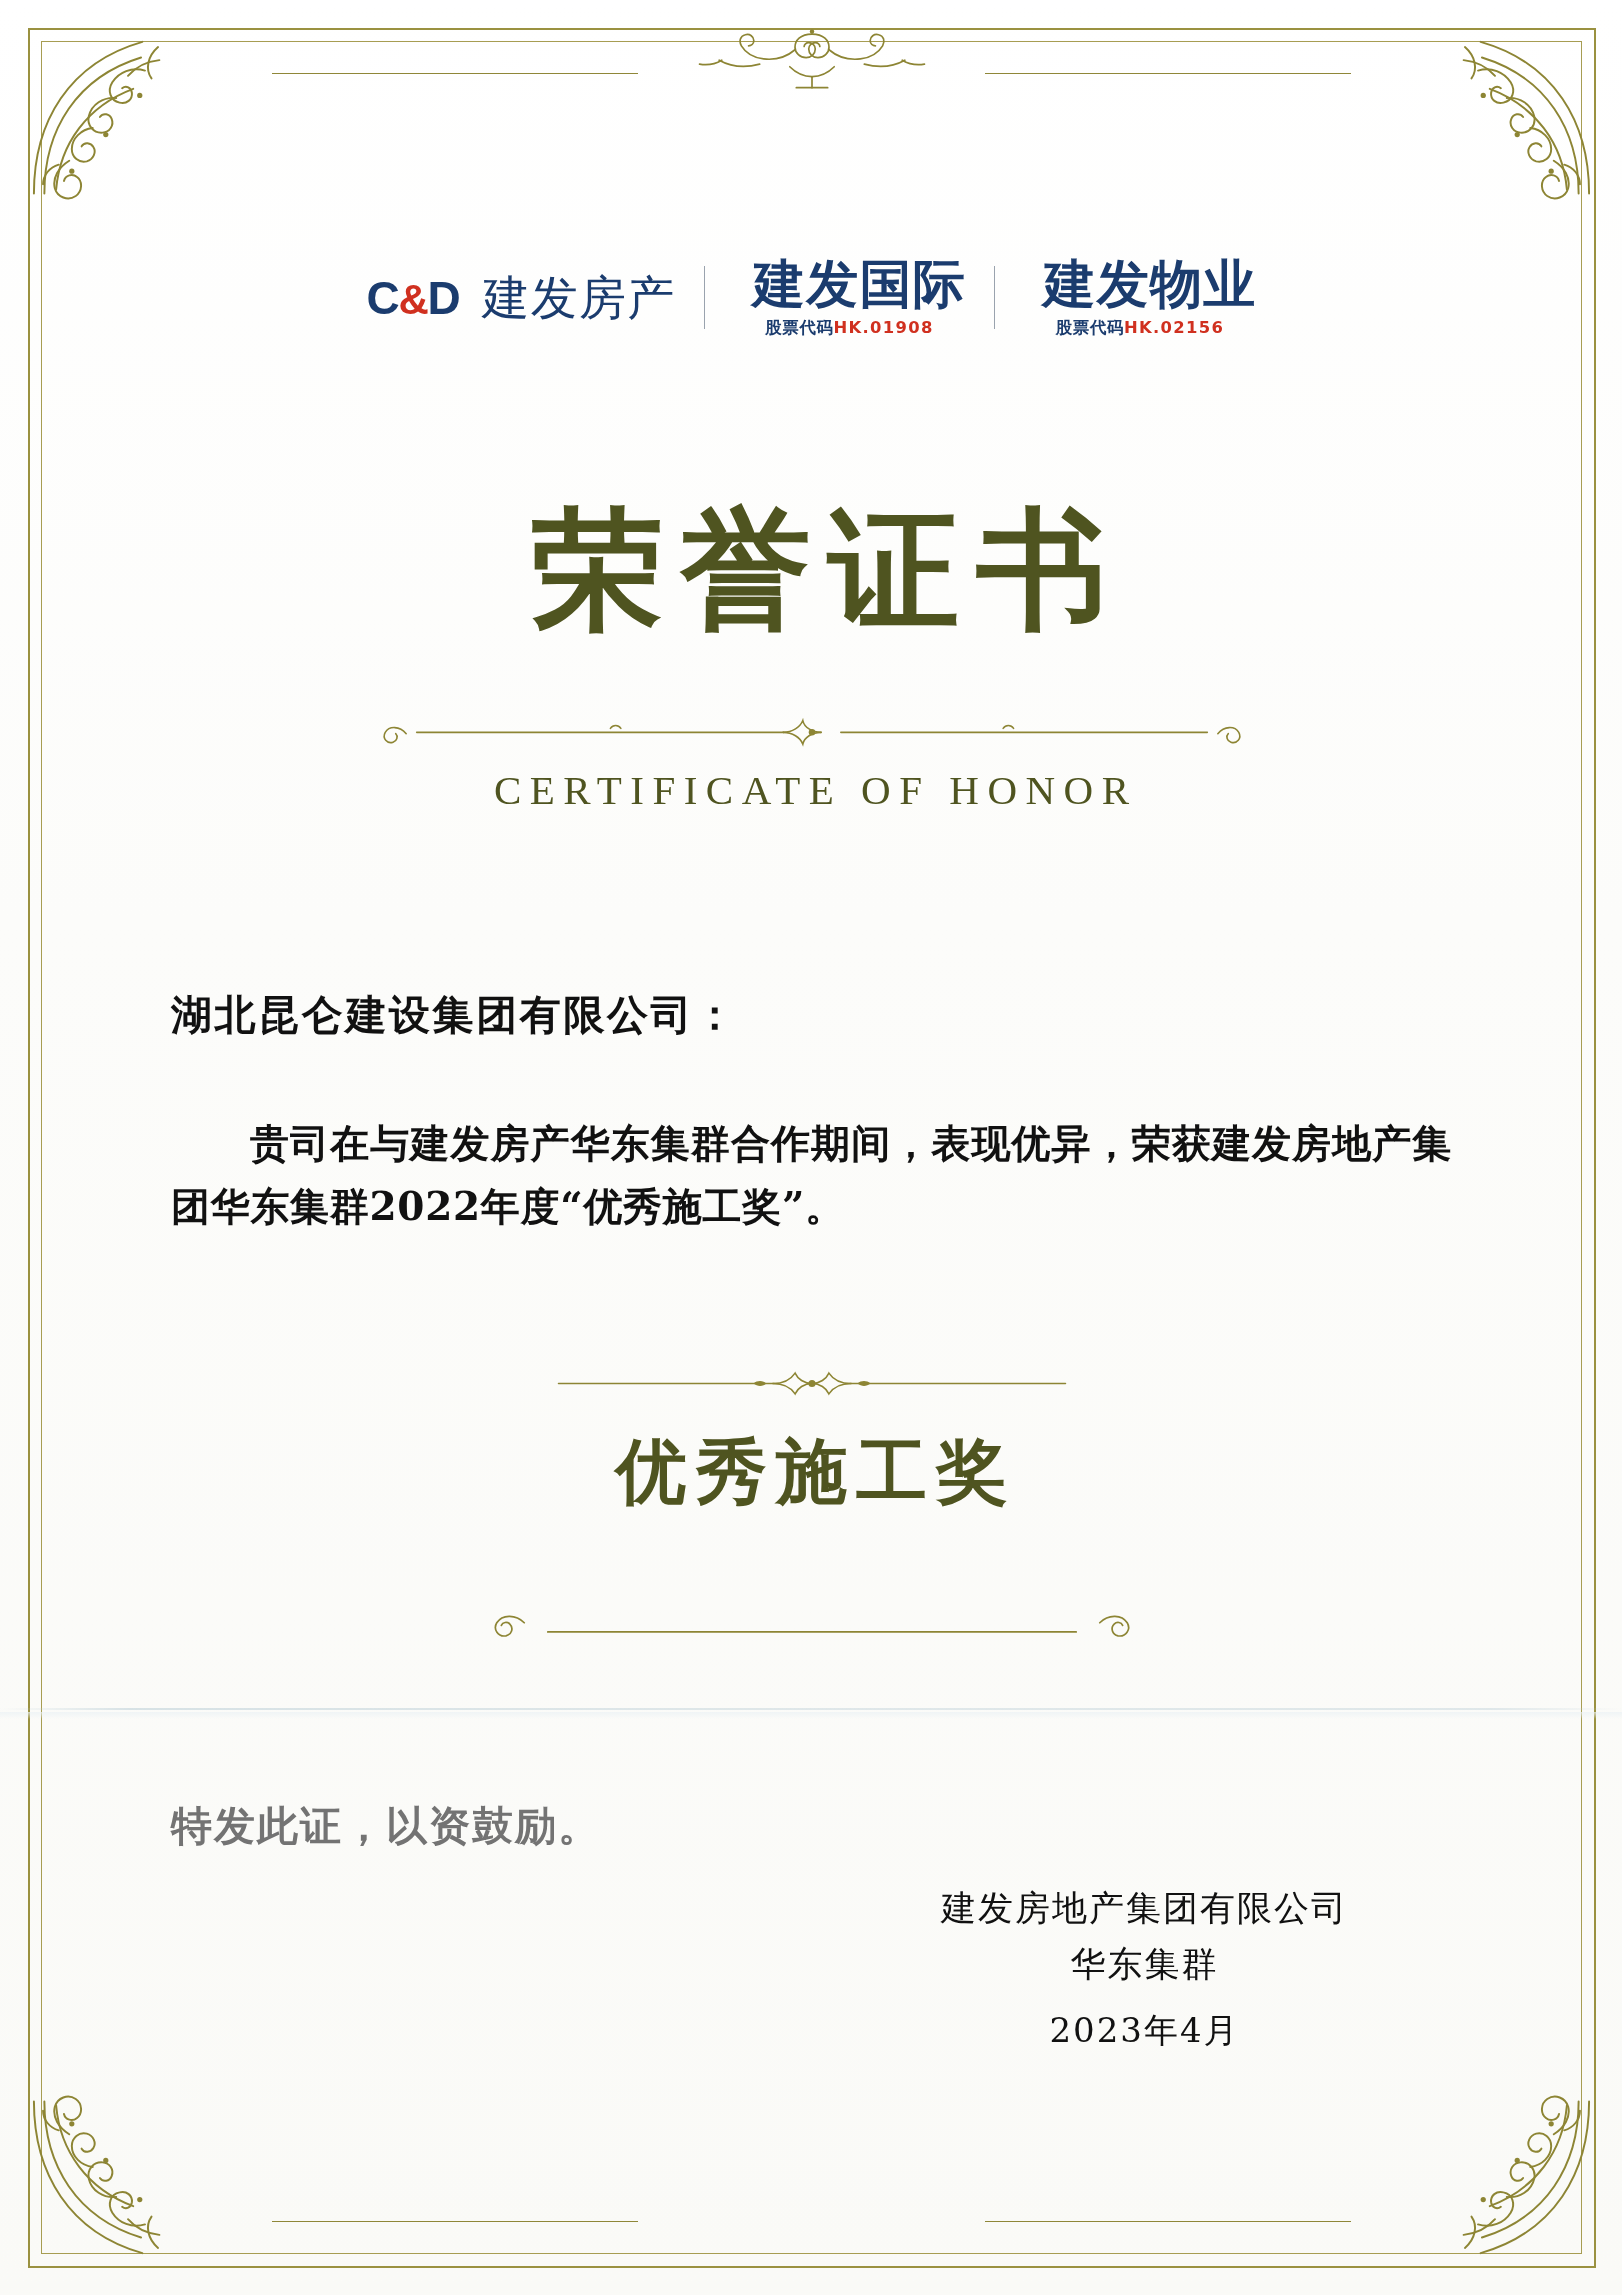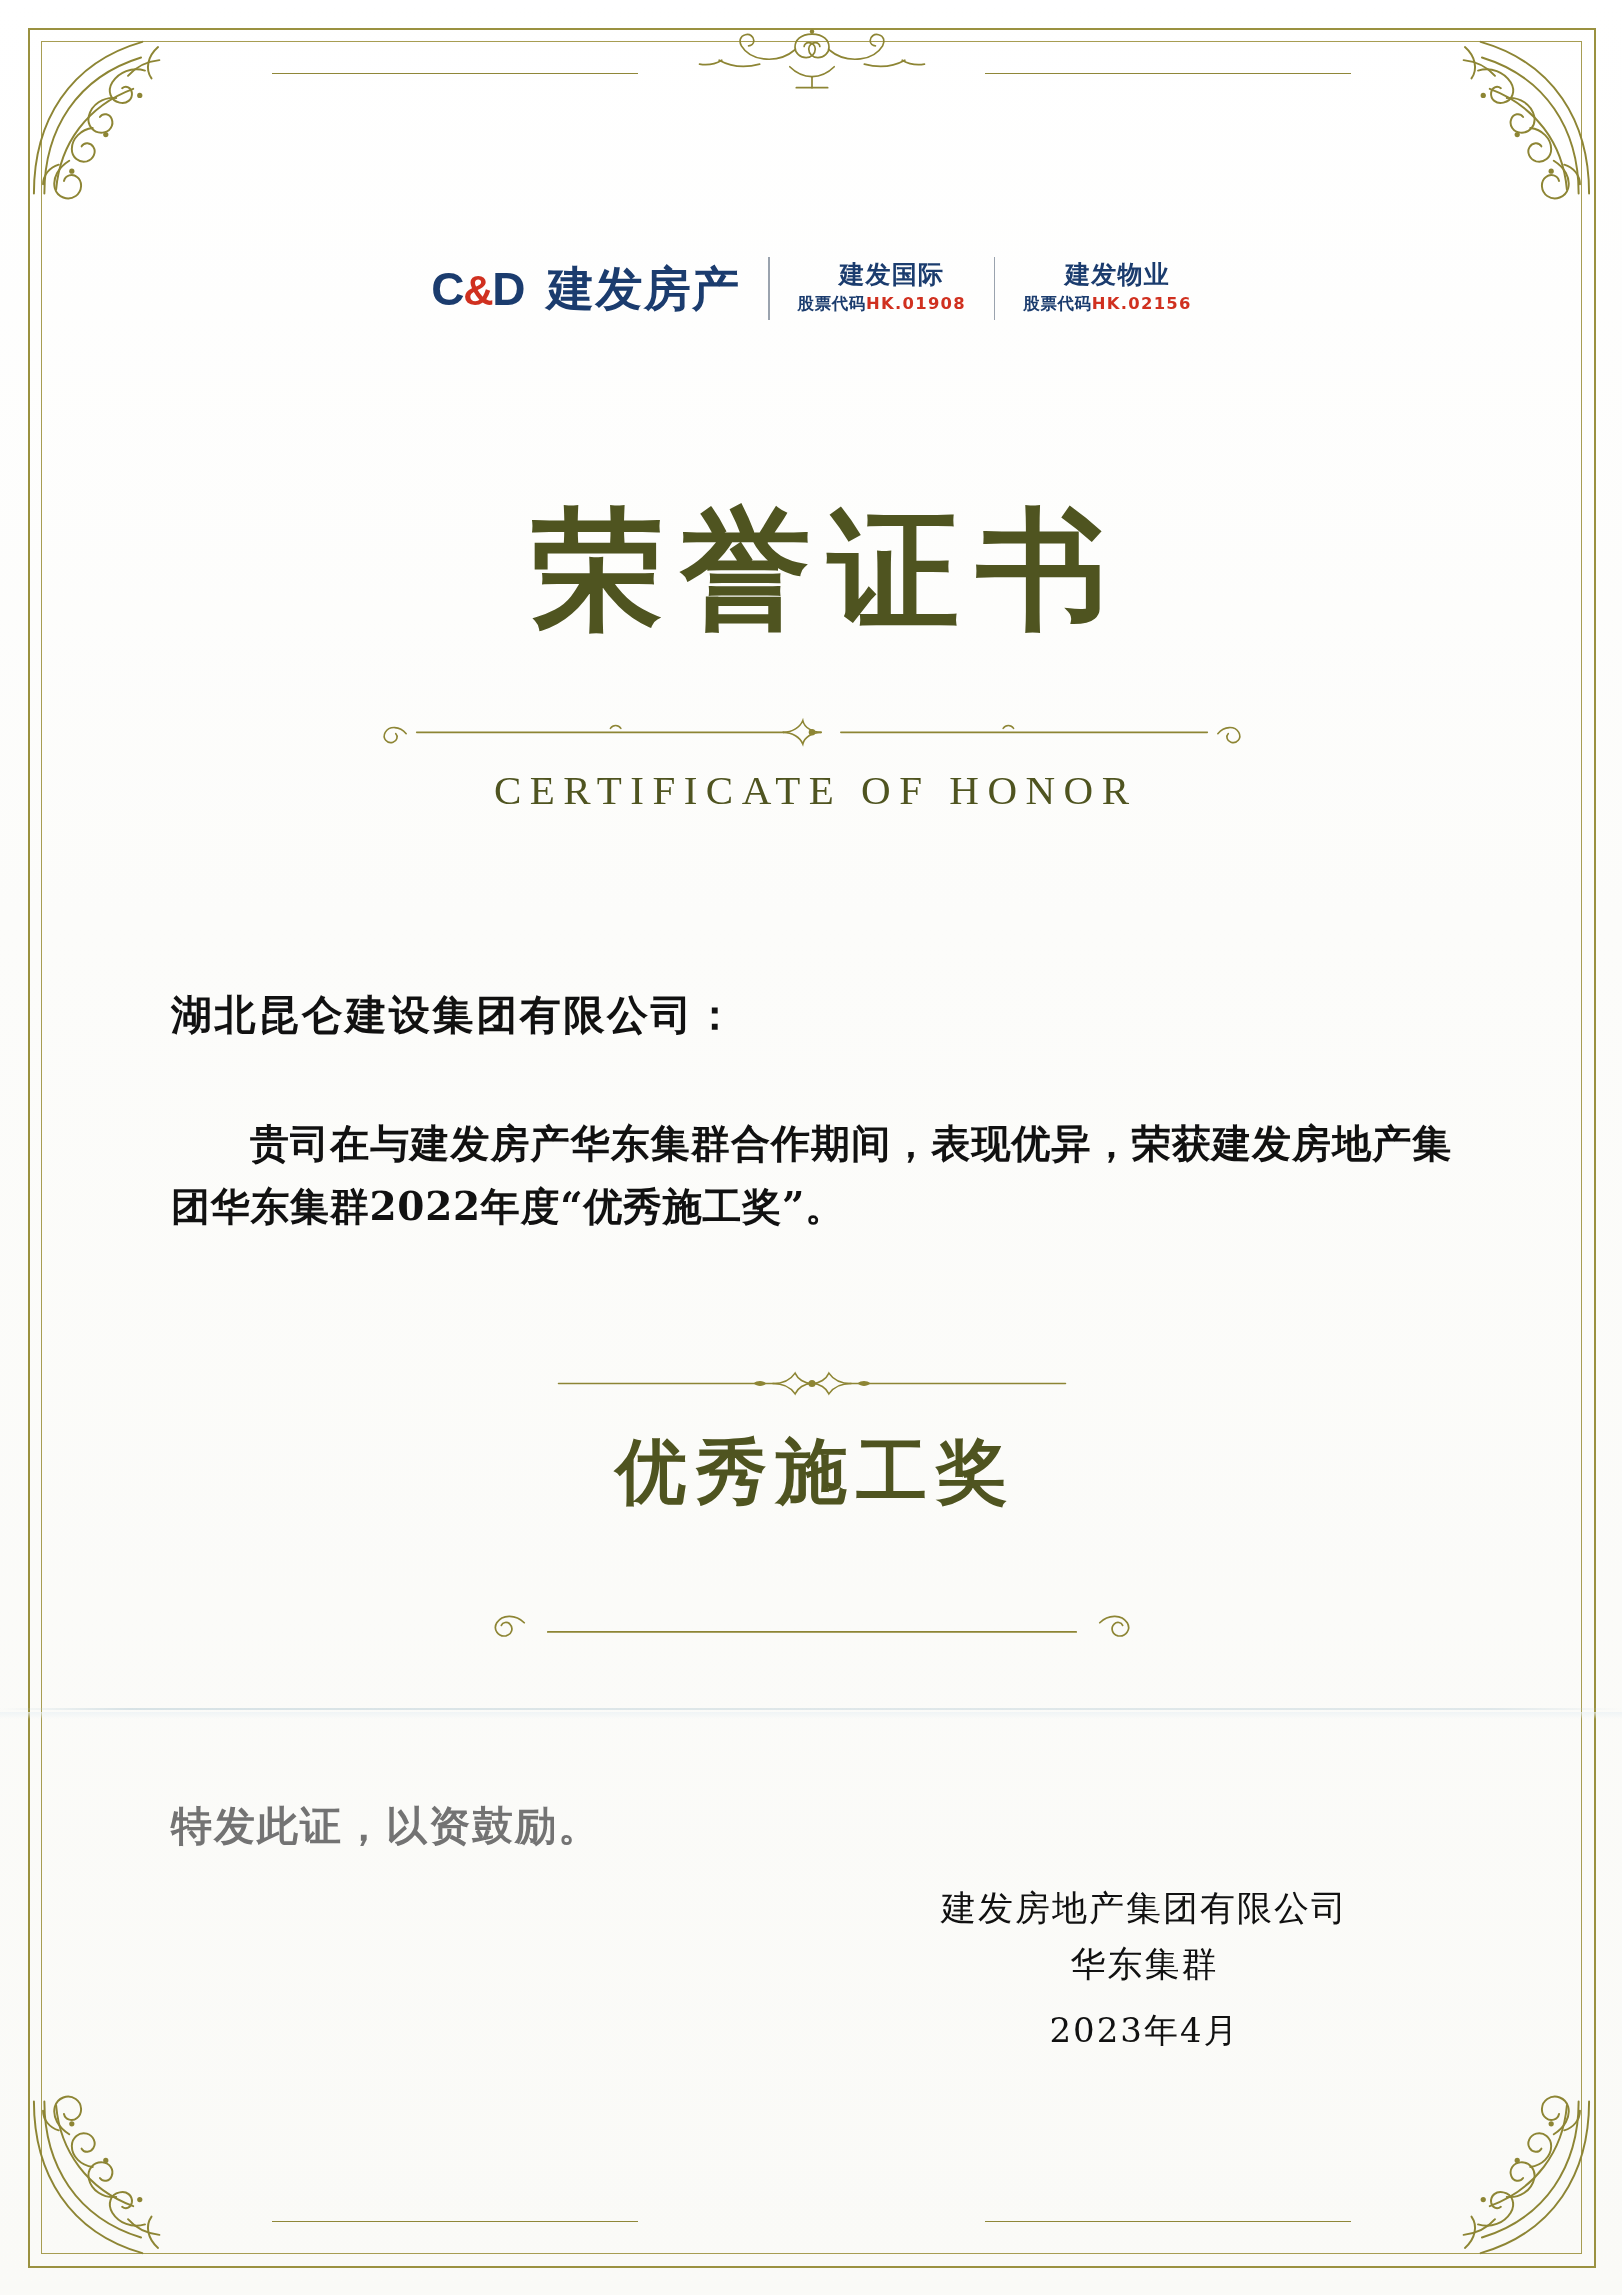--- a/index.html
+++ b/index.html
@@ -128,36 +128,36 @@
     font-weight: 700;
     letter-spacing: -1.3px;
     line-height: 1;
   }
   .cd-c { color: #1b3c6e; }
   .cd-amp { color: #d0301f; font-size: 42px; }
   .cd-d { color: #1b3c6e; }
   .cd-cn {
     margin-left: 23px;
     font-size: 47px;
-    font-weight: 700;
+    font-weight: 400;
     color: #1b3c6e;
     letter-spacing: 1.3px;
     font-family: "DejaVu Sans", "Liberation Sans", sans-serif;
     line-height: 1;
   }
   .logo-div {
     width: 1.3px;
     height: 63px;
     background: #9aa3ae;
     margin: 0 22px;
     align-self: center;
   }
   .logo-block { text-align: center; }
   .logo-block .cn {
-    font-size: 25px;
+    font-size: 52px;
     font-weight: 700;
     color: #1b3c6e;
     letter-spacing: 1.3px;
     font-family: "DejaVu Sans", "Liberation Sans", sans-serif;
     line-height: 1.05;
     margin-left: 20px;
   }
   .logo-block .code {
     margin-top: 5.2px;
     font-size: 16.4px;

